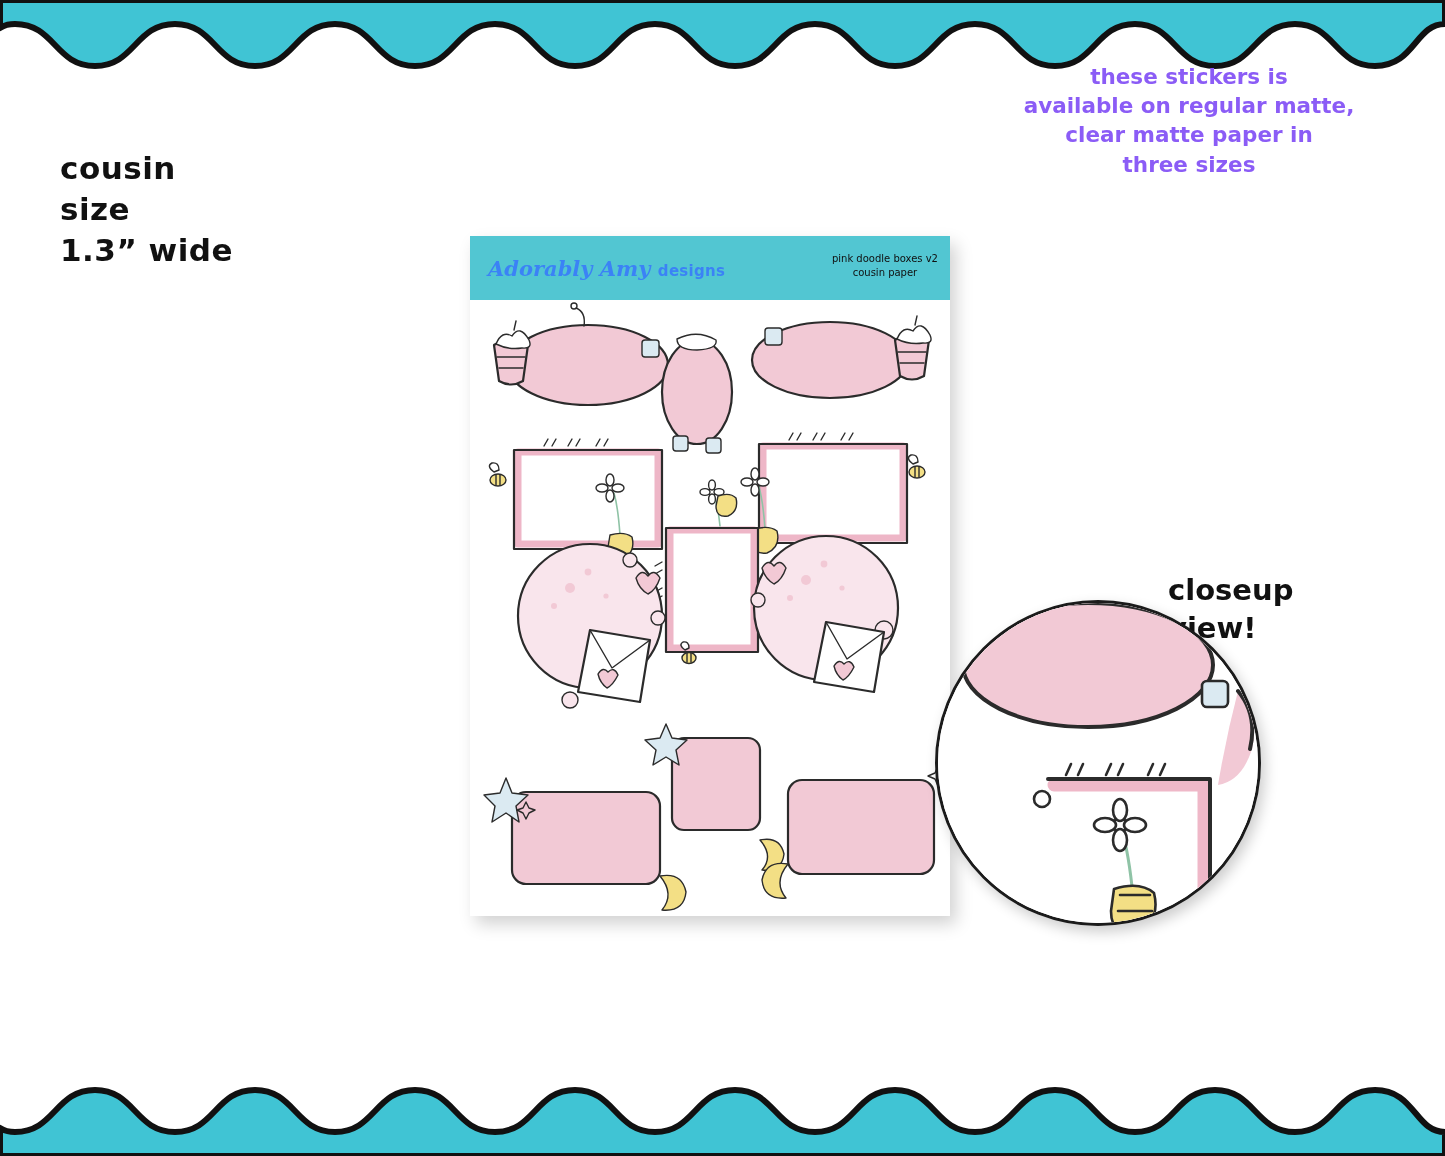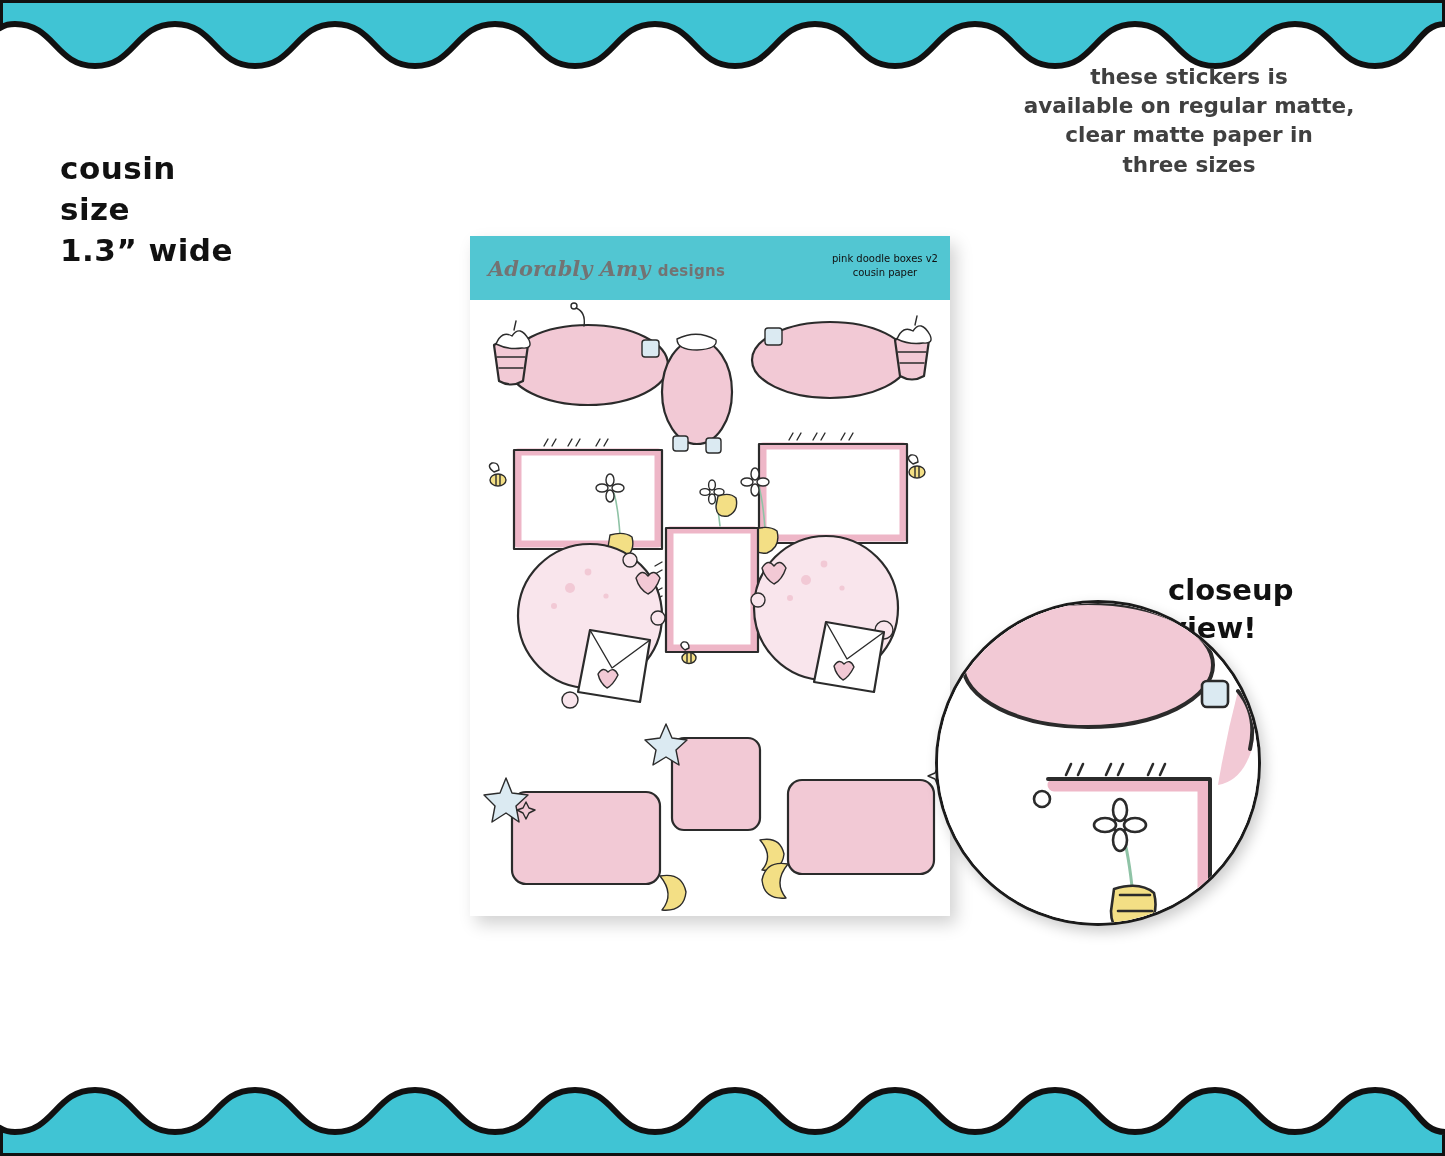--- a/index.html
+++ b/index.html
@@ -45,21 +45,21 @@
   .paper-note {
     position: absolute;
     right: 86px;
     top: 62px;
     width: 340px;
     text-align: center;
     font-family: "DejaVu Sans", sans-serif;
     font-weight: bold;
     font-size: 21.5px;
     line-height: 1.36;
-    color: #404040;
+    color: #8b5cf6;
   }
 
   
   .closeup-note {
     position: absolute;
     left: 1168px;
     top: 572px;
     width: 150px;
     text-align: left;
     font-family: "DejaVu Sans", sans-serif;
@@ -96,21 +96,21 @@
     background: #52c6d2;
   }
   .brand {
     position: absolute;
     left: 18px;
     top: 20px;
     font-family: "DejaVu Serif", serif;
     font-style: italic;
     font-weight: bold;
     font-size: 21px;
-    color: #737373;
+    color: #3b82f6;
     white-space: nowrap;
   }
   .brand .designs {
     font-family: "DejaVu Sans", sans-serif;
     font-style: normal;
     font-size: 15px;
     letter-spacing: 0.3px;
   }
   .sheet-title {
     position: absolute;

